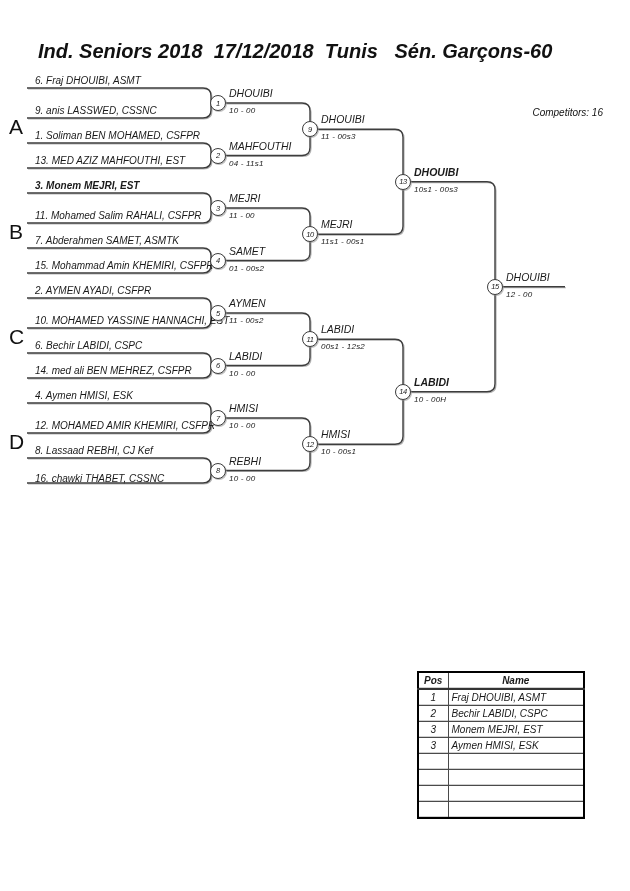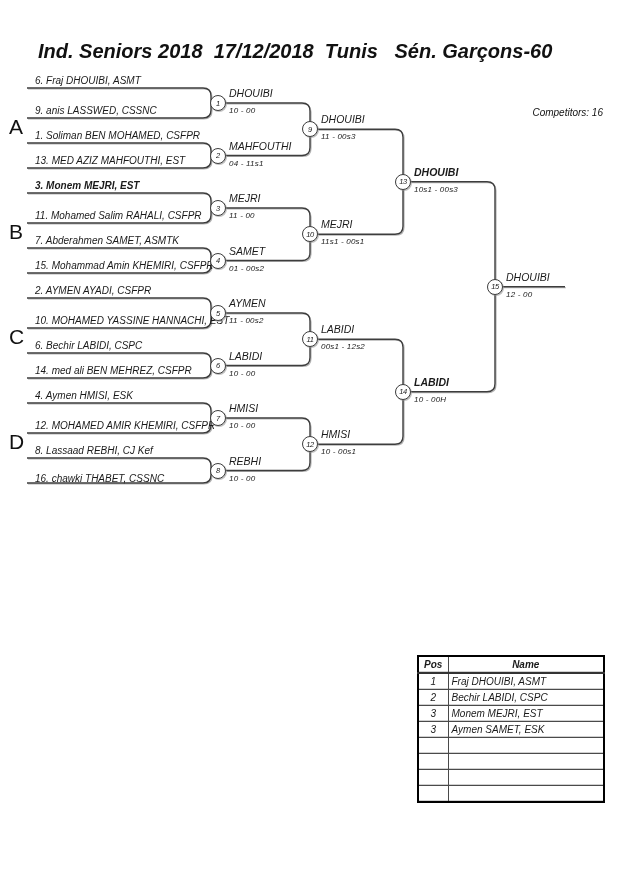--- a/index.html
+++ b/index.html
@@ -39,22 +39,22 @@
   .score-label {
     position:absolute; font-size:8px; font-style:italic;
     white-space:nowrap; line-height:10px; letter-spacing:.2px;
   }
   .results-panel { position:absolute; left:417px; top:655px; width:188px; }
   .results-title {
     text-align:center; font-size:11px; font-weight:bold; font-style:italic;
     margin-bottom:7px; color:#111;
   }
   table.results {
-    width:188px; border-collapse:collapse; table-layout:fixed;
-    border:2px solid #000; background:#fff;
+    width:168px; border-collapse:collapse; table-layout:fixed;
+    border:2px solid #000; background:#fff;margin-top:16px;
   }
   table.results th, table.results td {
     height:15px; padding:0 3px; font-size:10px; font-style:italic;
     border-bottom:1px solid #4a4a4a; box-shadow:inset 0 -1px 0 #d0d0d0;
     overflow:hidden; white-space:nowrap;
   }
   table.results th { font-weight:bold; text-align:center; border-bottom:2px solid #333; }
   .col-pos { width:30px; }
   th.cell-pos, td.cell-pos { text-align:center; border-right:1.5px solid #4a4a4a; }
   td.cell-name { text-align:left; padding-left:8px; }
@@ -223,21 +223,21 @@
           <tr>
             <td class="cell-pos">2</td>
             <td class="cell-name">Bechir LABIDI, CSPC</td>
           </tr>
           <tr>
             <td class="cell-pos">3</td>
             <td class="cell-name">Monem MEJRI, EST</td>
           </tr>
           <tr>
             <td class="cell-pos">3</td>
-            <td class="cell-name">Aymen SAMET, ESK</td>
+            <td class="cell-name">Aymen HMISI, ESK</td>
           </tr>
           <tr>
             <td class="cell-pos"></td>
             <td class="cell-name"></td>
           </tr>
           <tr>
             <td class="cell-pos"></td>
             <td class="cell-name"></td>
           </tr>
           <tr>

